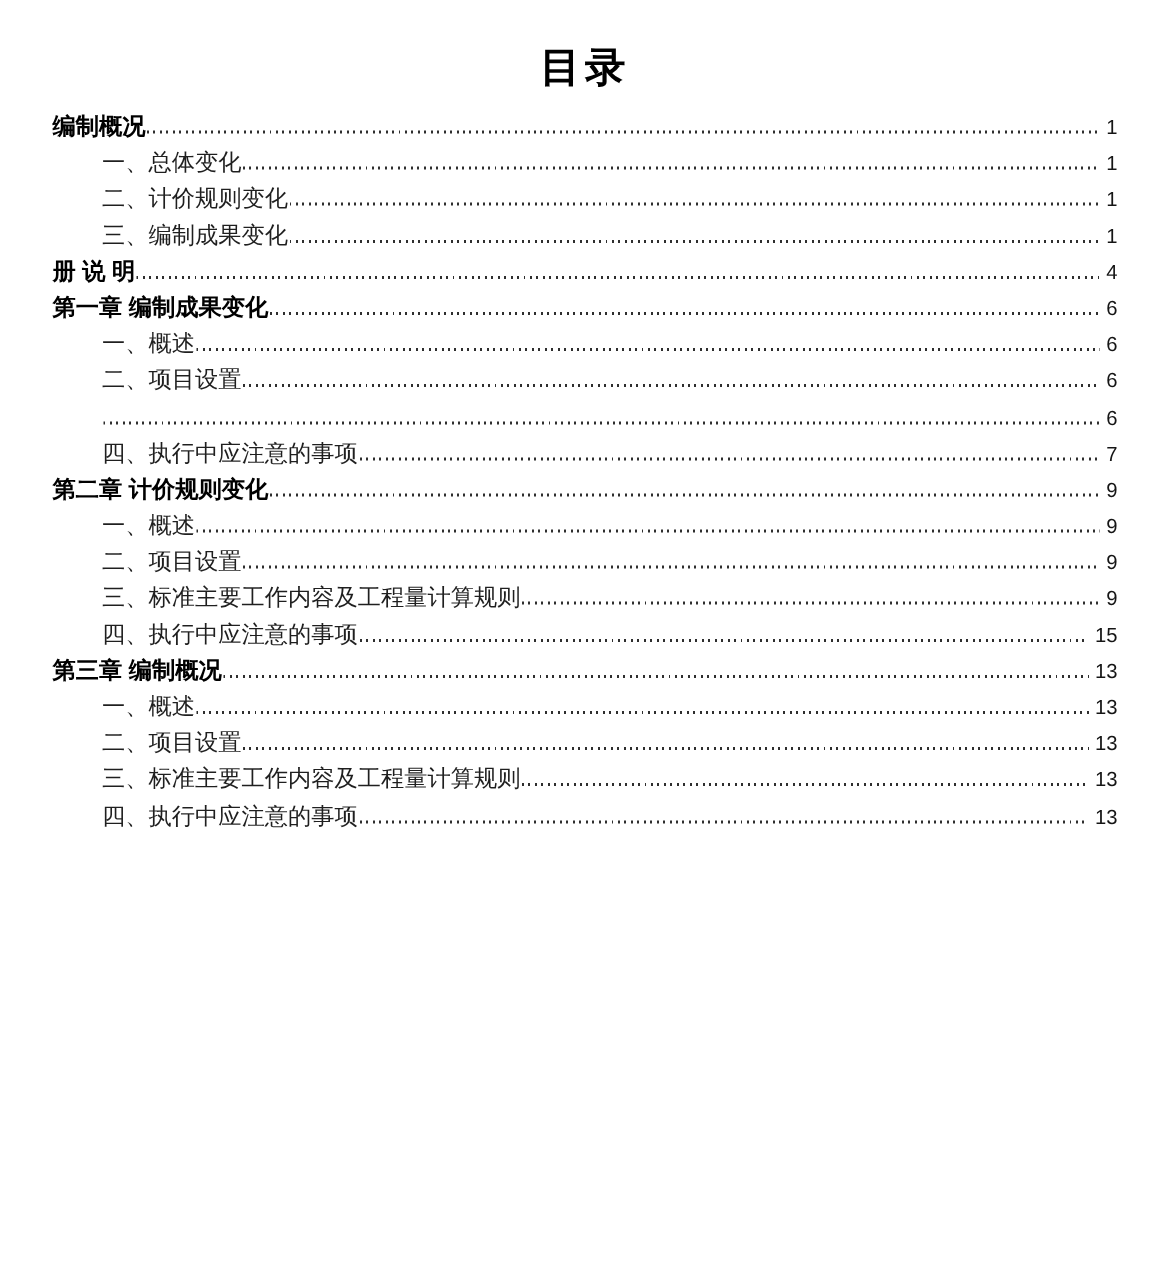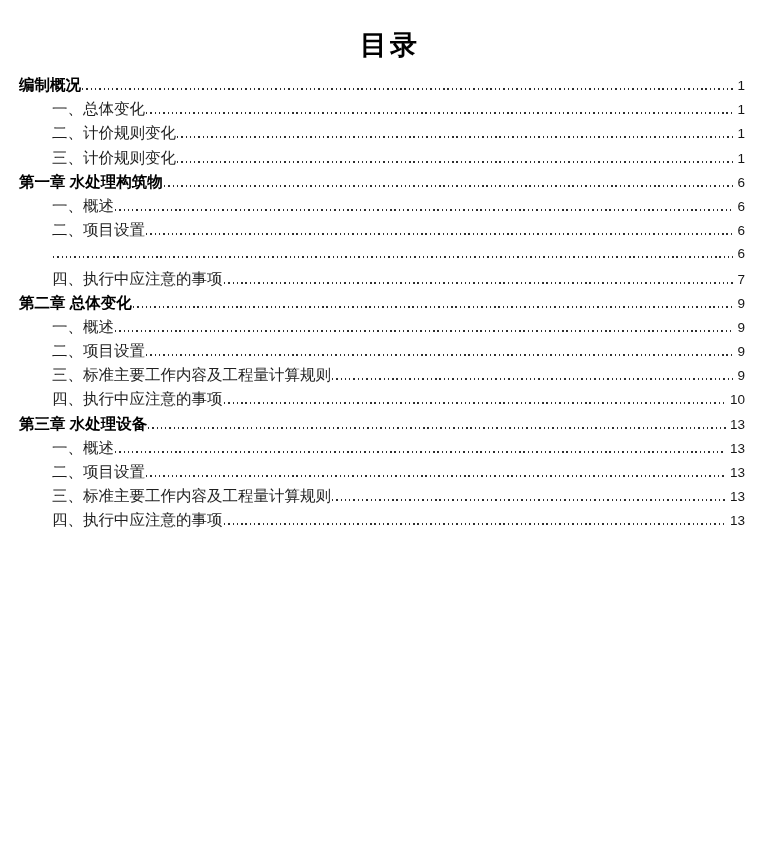--- a/index.html
+++ b/index.html
@@ -20,21 +20,21 @@
     margin: 30px 0 0 0;
     text-align: center;
     font-size: 27px;
     line-height: 30px;
     font-weight: 700;
     letter-spacing: 3px;
     font-family: "Liberation Sans", sans-serif;
     color: #000000;
   }
   .entries {
-    margin: 13px 35px 0 19px;
+    margin: 13px 35px 0 35px;
   }
   .row {
     display: flex;
     align-items: baseline;
     height: 24.2px;
     line-height: 24.2px;
     font-size: 15.5px;
     white-space: nowrap;
   }
   .row.lvl1 .t {
@@ -82,28 +82,33 @@
     <span class="num">1</span>
   </div>
 
   <div class="row lvl2">
     <span class="t">二、计价规则变化</span>
     <span class="leader"></span>
     <span class="num">1</span>
   </div>
 
   <div class="row lvl2">
-    <span class="t">三、计价规则变化</span>
+    <span class="t">三、编制成果变化</span>
     <span class="leader"></span>
     <span class="num">1</span>
   </div>
 
+  <div class="row lvl1">
+    <span class="t">册 说 明</span>
+    <span class="leader"></span>
+    <span class="num">4</span>
+  </div>
 
   <div class="row lvl1">
-    <span class="t">第一章 水处理构筑物</span>
+    <span class="t">第一章 编制成果变化</span>
     <span class="leader"></span>
     <span class="num">6</span>
   </div>
 
   <div class="row lvl2">
     <span class="t">一、概述</span>
     <span class="leader"></span>
     <span class="num">6</span>
   </div>
 
@@ -118,21 +123,21 @@
     <span class="num">6</span>
   </div>
 
   <div class="row lvl2">
     <span class="t">四、执行中应注意的事项</span>
     <span class="leader"></span>
     <span class="num">7</span>
   </div>
 
   <div class="row lvl1">
-    <span class="t">第二章 总体变化</span>
+    <span class="t">第二章 计价规则变化</span>
     <span class="leader"></span>
     <span class="num">9</span>
   </div>
 
   <div class="row lvl2">
     <span class="t">一、概述</span>
     <span class="leader"></span>
     <span class="num">9</span>
   </div>
 
@@ -144,25 +149,25 @@
 
   <div class="row lvl2">
     <span class="t">三、标准主要工作内容及工程量计算规则</span>
     <span class="leader"></span>
     <span class="num">9</span>
   </div>
 
   <div class="row lvl2">
     <span class="t">四、执行中应注意的事项</span>
     <span class="leader"></span>
-    <span class="num">10</span>
+    <span class="num">15</span>
   </div>
 
   <div class="row lvl1">
-    <span class="t">第三章 水处理设备</span>
+    <span class="t">第三章 编制概况</span>
     <span class="leader"></span>
     <span class="num">13</span>
   </div>
 
   <div class="row lvl2">
     <span class="t">一、概述</span>
     <span class="leader"></span>
     <span class="num">13</span>
   </div>
 

